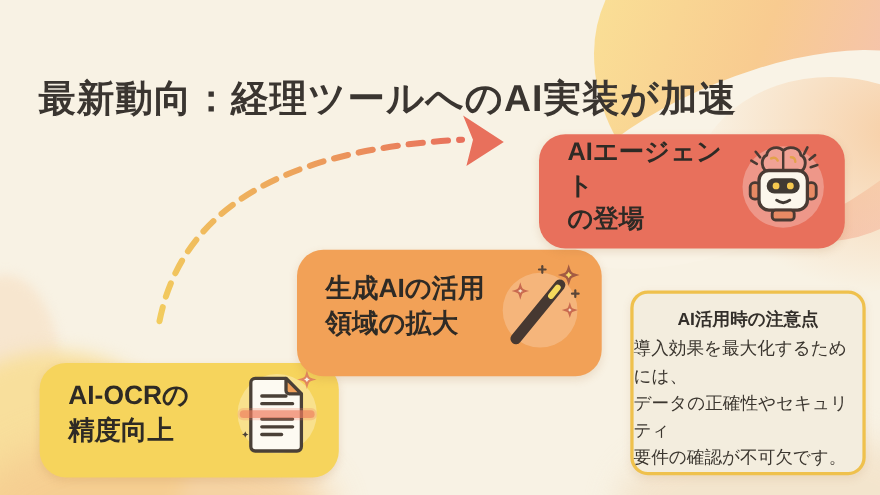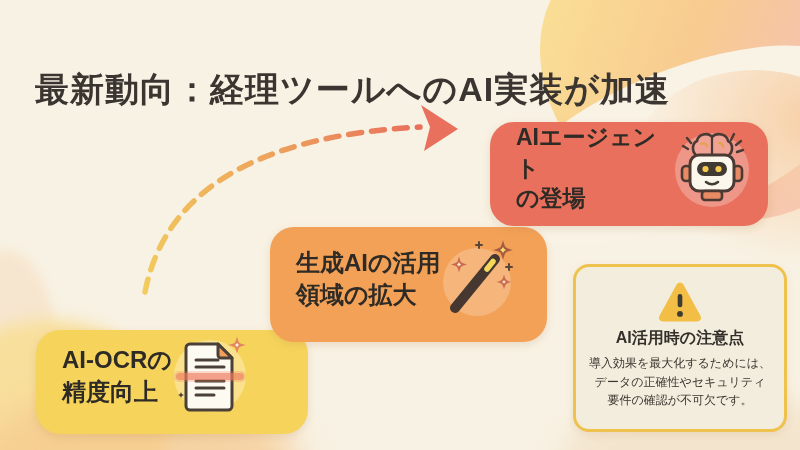--- a/index.html
+++ b/index.html
@@ -22,37 +22,37 @@
 
   
   .title{position:absolute;left:35px;top:44px;z-index:3;font-size:34px;font-weight:800;
     color:#3A3530;letter-spacing:1px;white-space:nowrap;}
 
   
   .arrow-svg{position:absolute;left:118px;top:95px;z-index:1;}
 
   
   .step{position:absolute;z-index:2;border-radius:24px;display:flex;align-items:center;
-    justify-content:flex-start;padding:0 16px 12px 26px;box-sizing:border-box;
+    justify-content:space-between;padding:0 16px 12px 26px;box-sizing:border-box;
     box-shadow:0 3px 8px rgba(176,118,62,.18);}
   .step-label{font-weight:800;color:#2E2A25;white-space:pre-line;line-height:1.32;}
   .step1{left:36px;top:330px;width:272px;height:104px;background:#F6D45C;}
   .step2{left:270px;top:227px;width:277px;height:115px;background:#F2A157;}
   .step3{left:490px;top:122px;width:278px;height:104px;background:#E8705C;}
   .step1 .step-label,.step2 .step-label{font-size:24px;}
   .step3 .step-label{font-size:23px;}
   .step-icon{flex:0 0 auto;}
 
   
   .note{position:absolute;left:573px;top:264px;width:214px;height:168px;z-index:2;
     background:#F3EDDE;border:3px solid #EFC14D;border-radius:16px;box-sizing:border-box;
     display:flex;flex-direction:column;align-items:center;padding-top:10px;
     box-shadow:0 3px 8px rgba(176,118,62,.12);}
   .note-title{font-size:16px;font-weight:800;color:#332F2A;margin-top:3px;}
-  .note-body{font-size:12px;color:#3B362F;line-height:1.55;text-align:center;
+  .note-body{font-size:16px;color:#3B362F;line-height:1.55;text-align:left;
     white-space:pre-line;margin-top:5px;}
 </style>
 </head>
 <body>
 
 <div class="canvas">
 
   <div class="corner-tr">
     <div class="blob"></div>
       <div class="band"></div>

